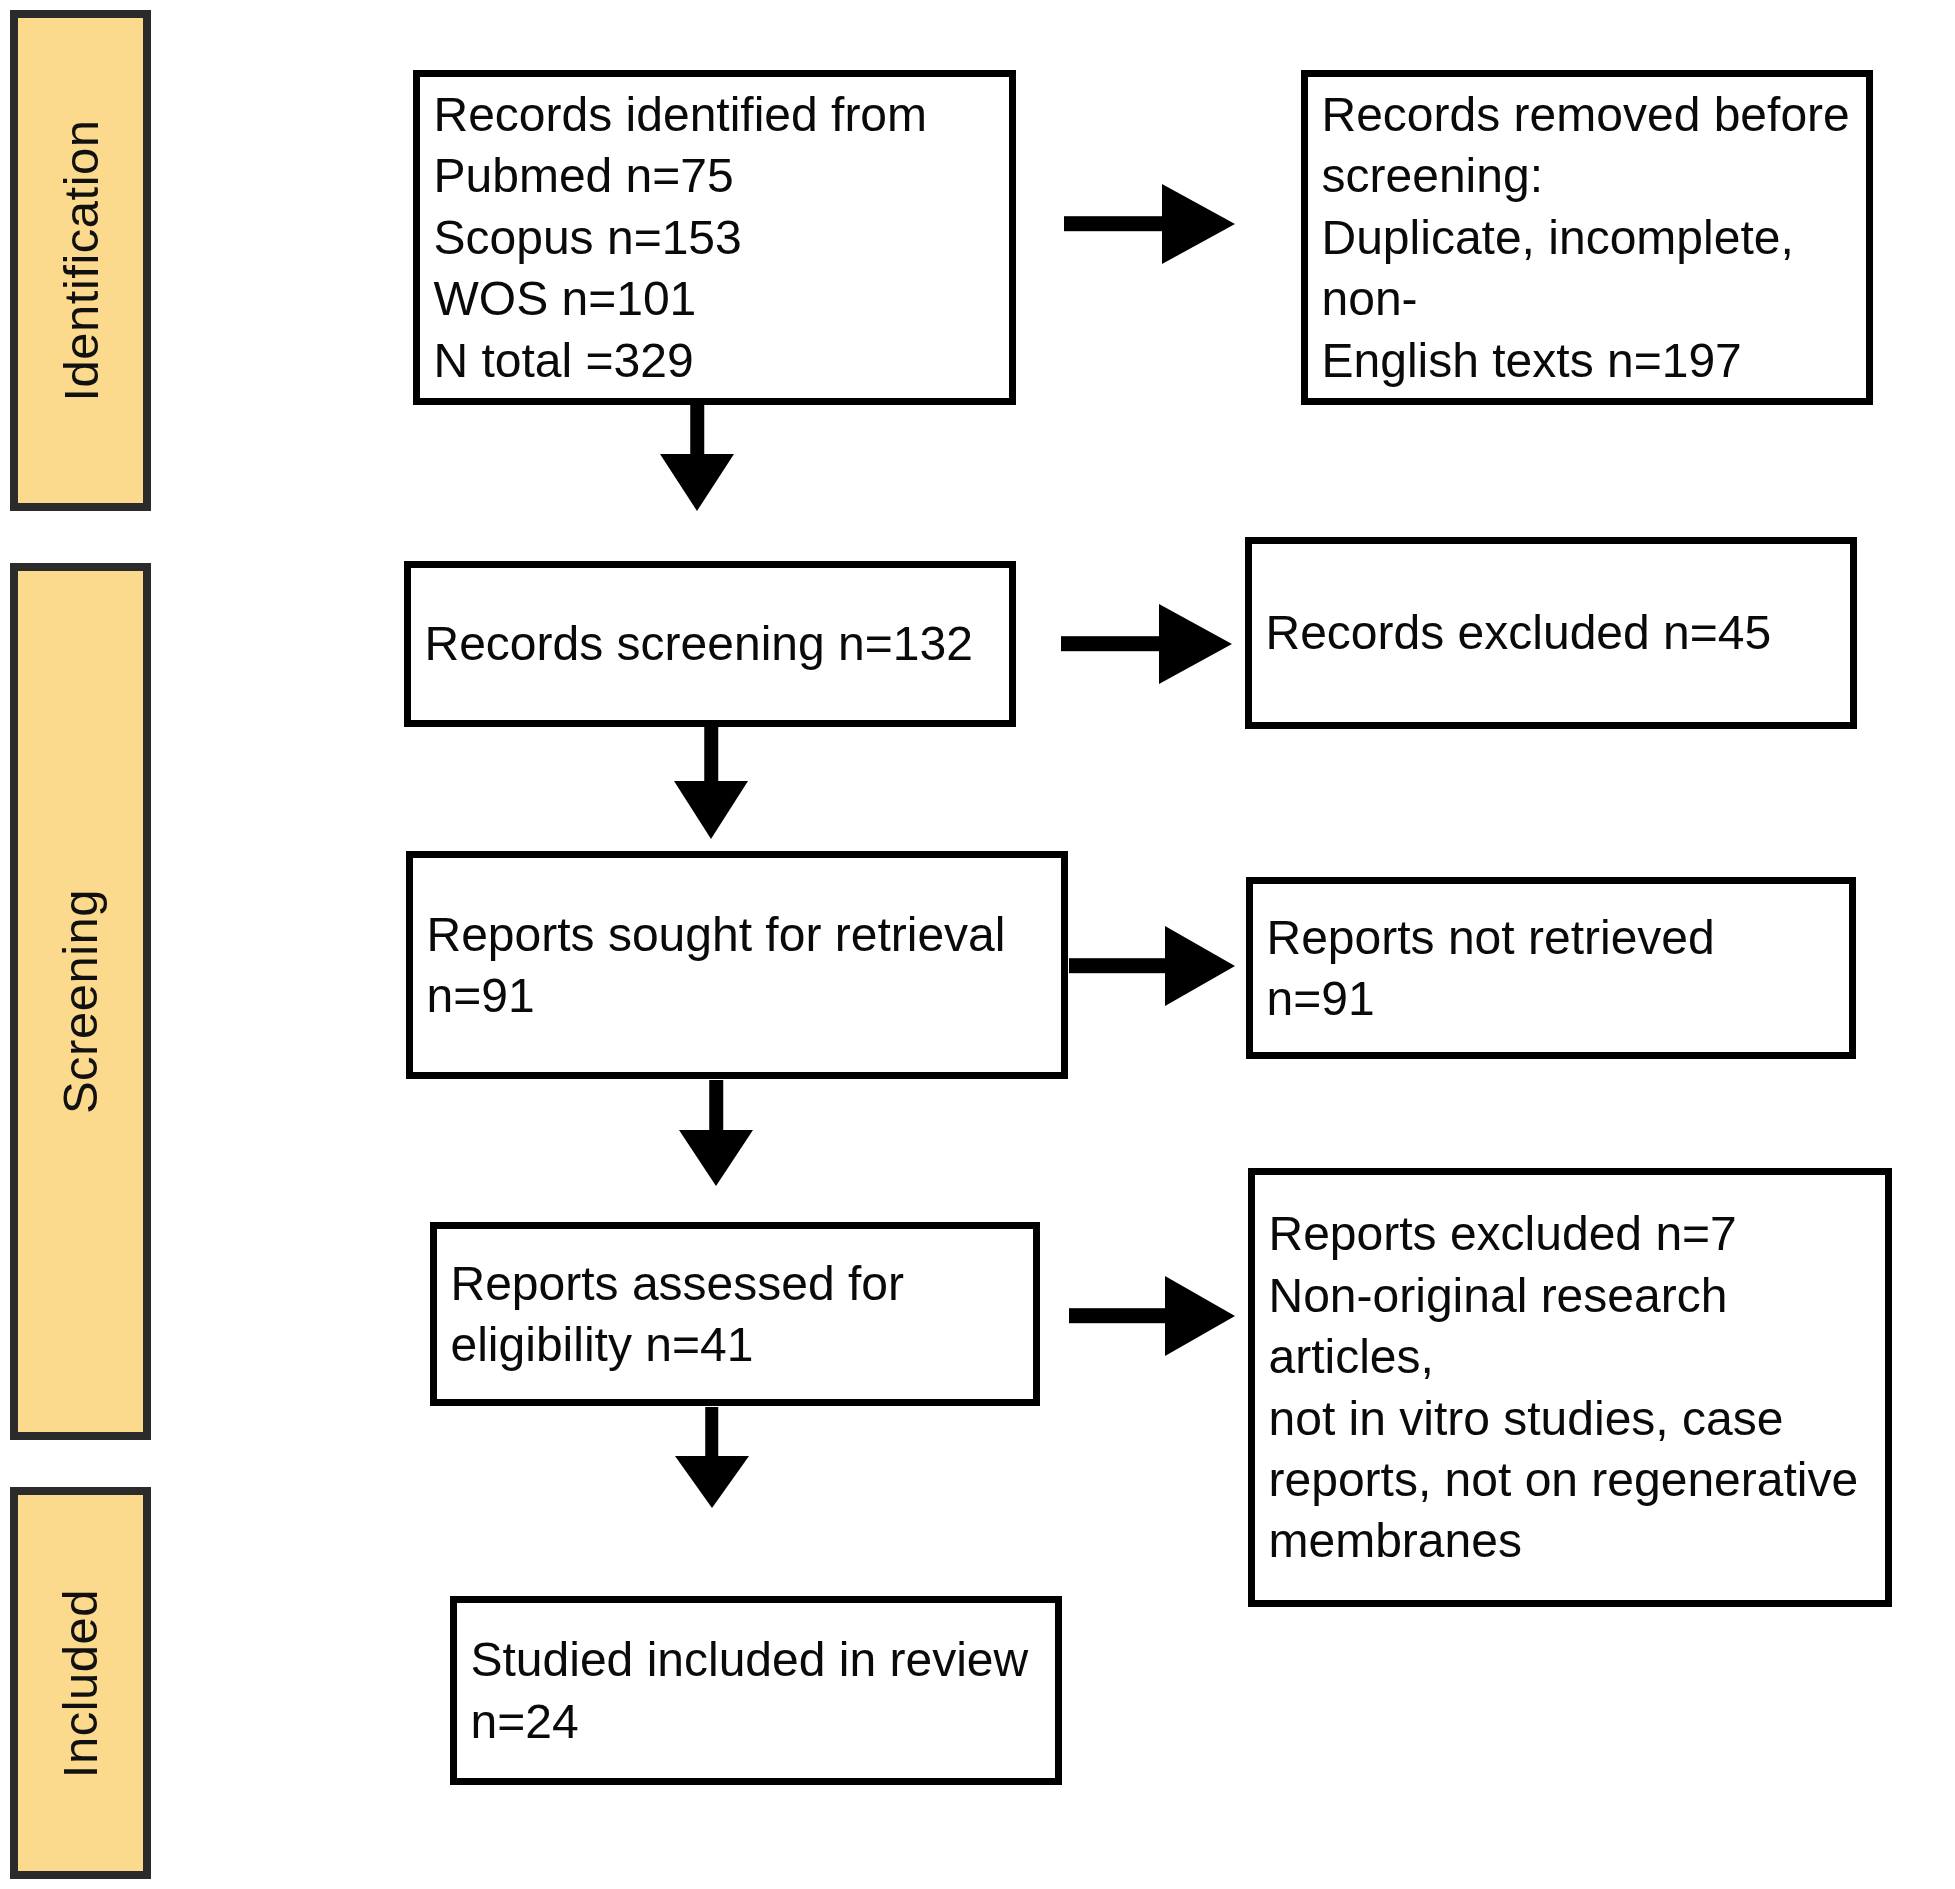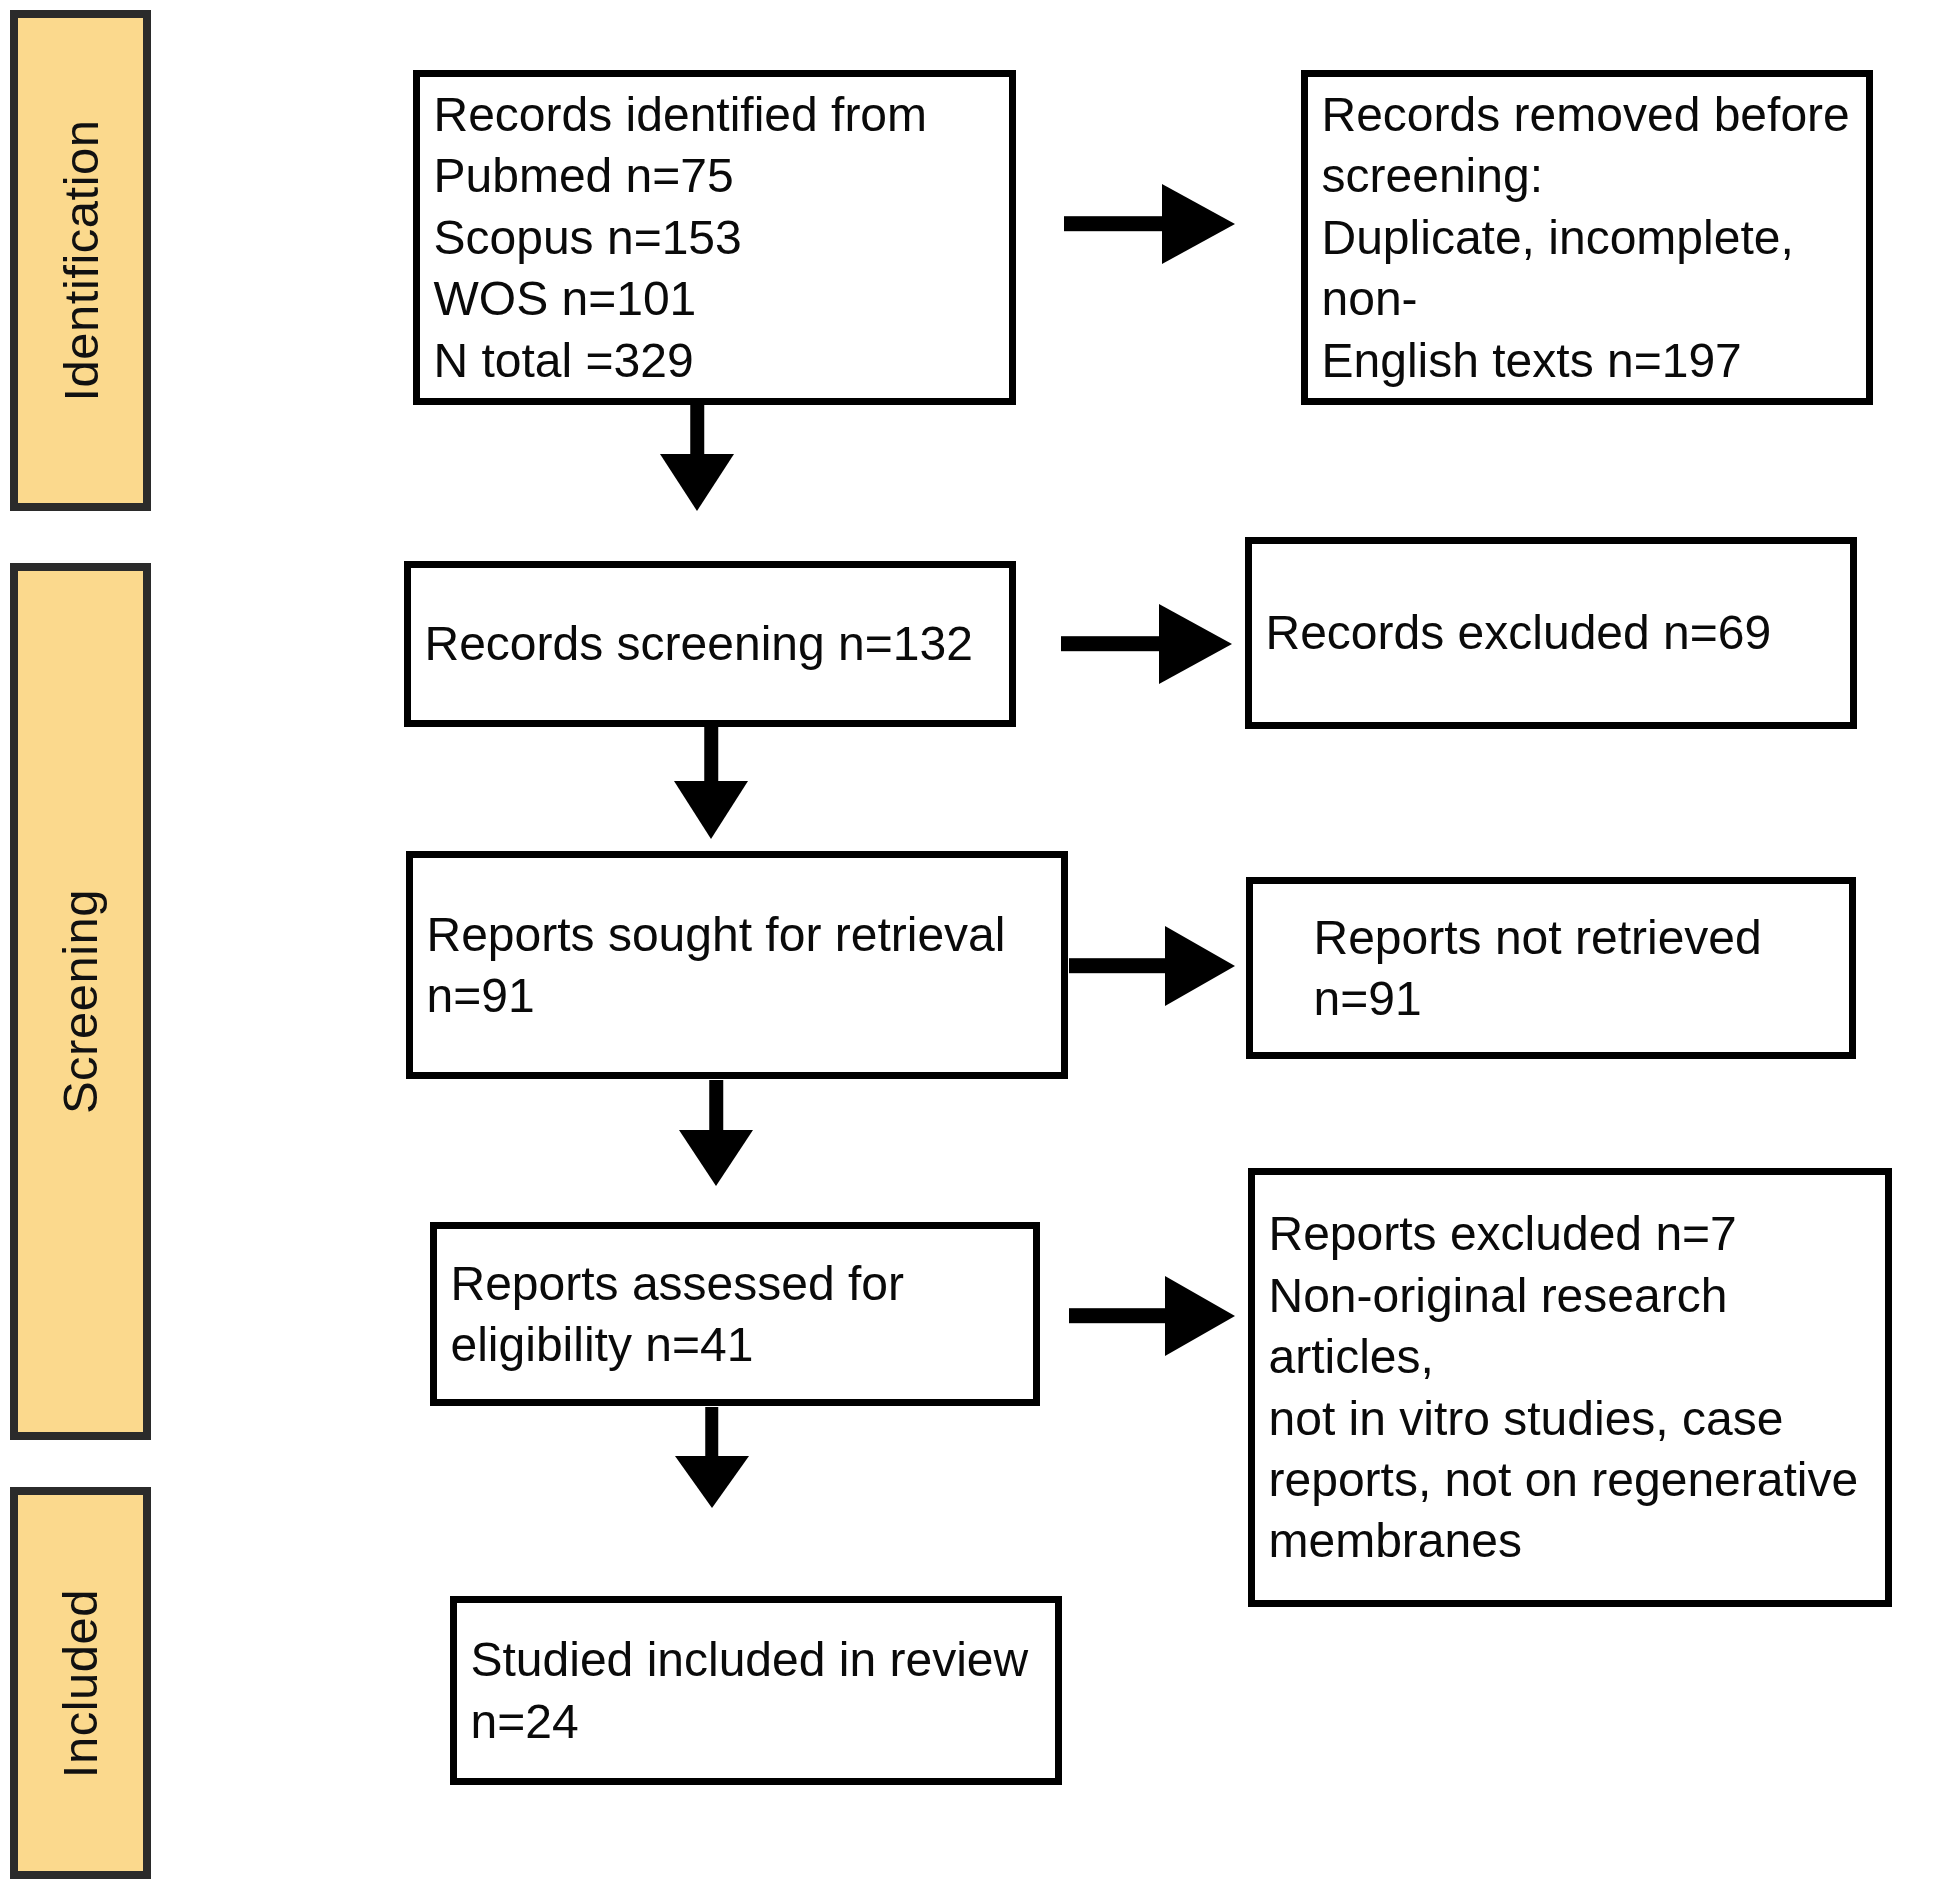--- a/index.html
+++ b/index.html
@@ -143,39 +143,39 @@
   <div class="arrow-v" style="left:658px; top:405px; width:78px; height:106px;">
     <div class="shaft" style="height:57px;"></div>
     <div class="head" style="border-top-width:57px;"></div>
   </div>
 
   <div class="box" style="left:404px; top:561px; width:612px; height:166px;">
     <div class="box-text">Records screening n=132</div>
   </div>
 
   <div class="box" style="left:1245px; top:537px; width:612px; height:192px;">
-    <div class="box-text">Records excluded n=69</div>
+    <div class="box-text">Records excluded n=45</div>
   </div>
 
   <div class="arrow-h" style="left:1061px; top:602px; width:171px; height:83px;">
     <div class="shaft" style="width:104px;"></div>
     <div class="head" style="border-left-width:73px;"></div>
   </div>
 
   <div class="arrow-v" style="left:672px; top:727px; width:78px; height:112px;">
     <div class="shaft" style="height:60px;"></div>
     <div class="head" style="border-top-width:58px;"></div>
   </div>
 
   <div class="box" style="left:378px; top:851px; width:662px; height:228px;margin-left:28px;">
     <div class="box-text">Reports sought for retrieval
 n=91</div>
   </div>
 
-  <div class="box" style="left:1246px; top:877px; width:610px; height:182px;padding-left:47px;">
+  <div class="box" style="left:1246px; top:877px; width:610px; height:182px;">
     <div class="box-text">Reports not retrieved
 n=91</div>
   </div>
 
   <div class="arrow-h" style="left:1069px; top:924px; width:166px; height:83px;">
     <div class="shaft" style="width:101px;"></div>
     <div class="head" style="border-left-width:70px;"></div>
   </div>
 
   <div class="arrow-v" style="left:677px; top:1080px; width:78px; height:106px;">

